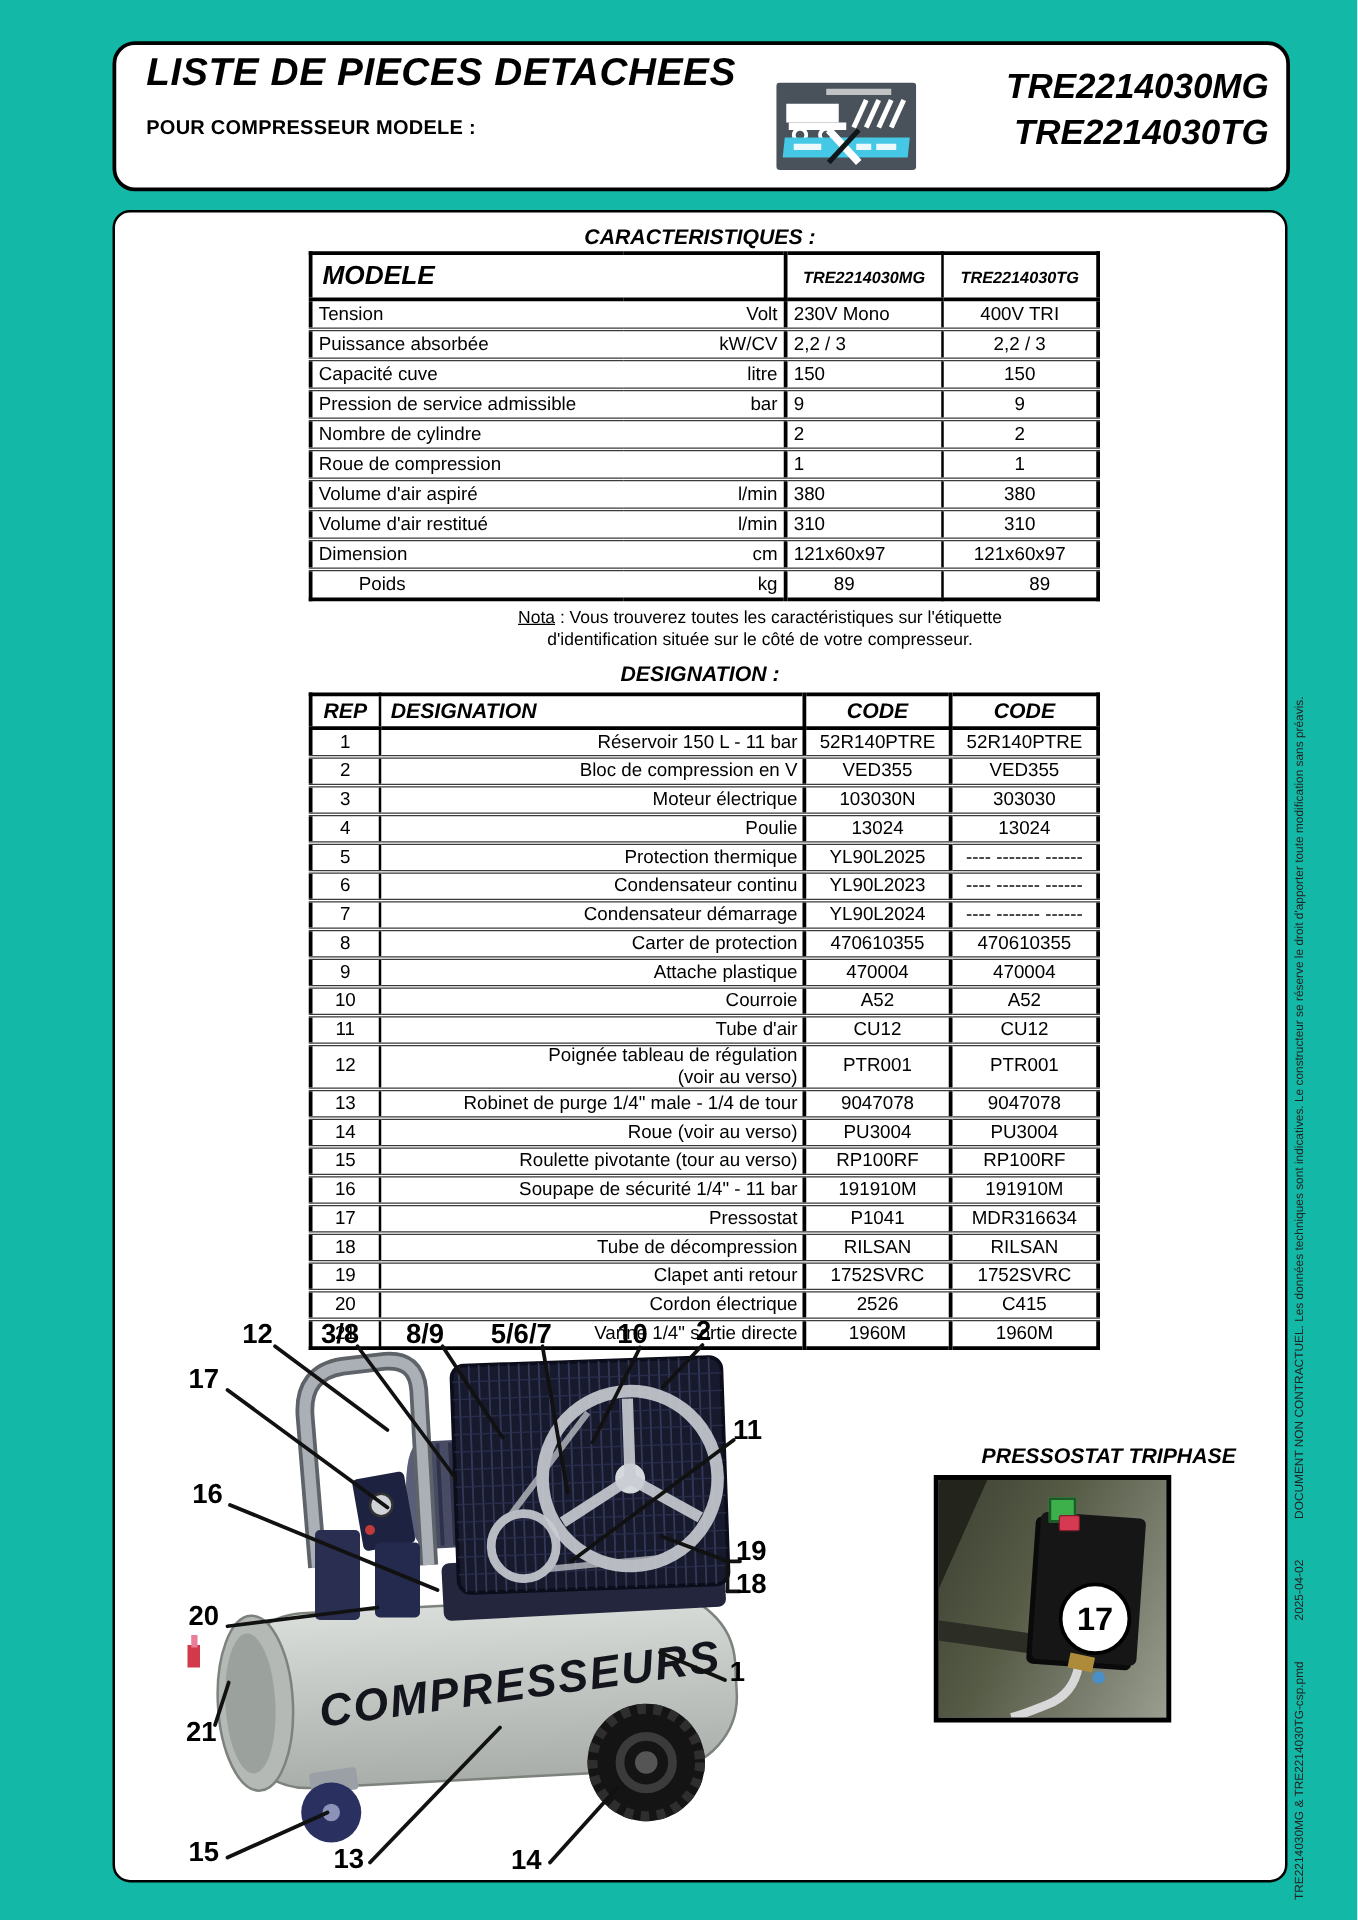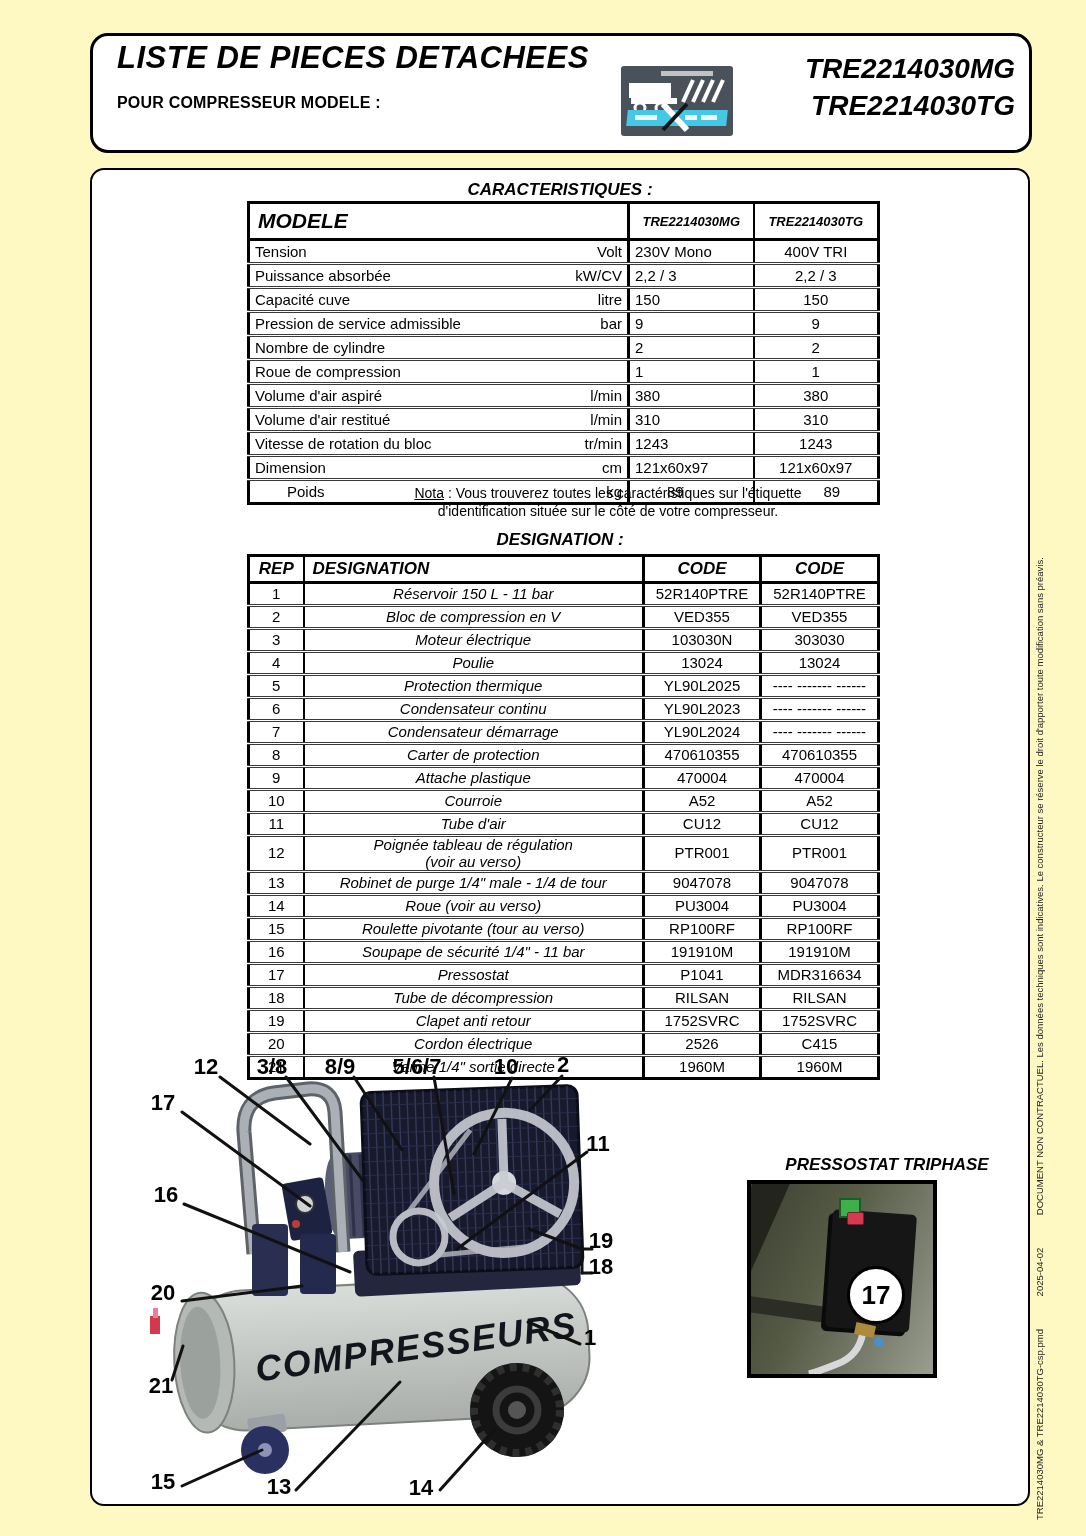--- a/index.html
+++ b/index.html
@@ -1,16 +1,16 @@
 <!DOCTYPE html>
 <html><head>
 <meta charset="utf-8">
 <style>
   html,body{margin:0;padding:0;background:#ffffff;}
-  #page{position:relative;width:1086px;height:1536px;background:#fef9c3;overflow:hidden;
+  #page{position:relative;width:1086px;height:1536px;background:#14b8a6;overflow:hidden;
         font-family:"Liberation Sans", sans-serif;color:#000;}
 
   
   #header-box{position:absolute;left:90px;top:33px;width:936px;height:114px;
               border:3px solid #000;border-radius:18px;background:#fff;}
   #page-title{position:absolute;left:24px;top:4px;font-size:31px;font-weight:bold;
               font-style:italic;letter-spacing:.5px;white-space:nowrap;}
   #subtitle{position:absolute;left:24px;top:58px;font-size:16px;font-weight:700;
             letter-spacing:.2px;white-space:nowrap;}
   #models{position:absolute;right:14px;top:14px;text-align:right;font-size:28px;
@@ -50,21 +50,21 @@
   #dtable{position:absolute;left:155px;top:384px;width:630px;border:3px solid #000;}
   #dtable th{font-size:17px;font-style:italic;font-weight:bold;border-bottom:3px solid #000;
              padding:2px 4px;}
   #dtable th.th-rep{border-right:2px solid #000;}
   #dtable th.th-designation{text-align:left;padding-left:8px;border-right:3px solid #000;}
   #dtable th.th-code1{border-right:3px solid #000;}
   #dtable td{font-size:15px;height:20px;padding:0 4px;border-bottom:3px double #3a3a3a;
              line-height:1.1;white-space:pre-line;}
   #dtable tr:last-child td{border-bottom:none;}
   #dtable td.c-rep{text-align:center;border-right:2px solid #000;}
-  #dtable td.c-designation{text-align:center;padding-left:4px;border-right:3px solid #000;font-style:italic;}
+  #dtable td.c-designation{text-align:right;padding-left:4px;border-right:3px solid #000;}
   #dtable td.c-code_mg{text-align:center;border-right:3px solid #000;}
   #dtable td.c-code_tg{text-align:center;}
 
   
   #diagram-svg{position:absolute;left:0;top:877px;width:936px;height:457px;}
   #callout-layer{position:absolute;left:0;top:0;width:1086px;height:1536px;pointer-events:none;}
   .callout{position:absolute;transform:translate(-50%,-50%);font-size:22px;font-weight:bold;
            white-space:nowrap;}
 
   
@@ -194,26 +194,20 @@
             <td class="c-label">Volume d'air aspiré</td>
             <td class="c-unit">l/min</td>
             <td class="c-mg">380</td>
             <td class="c-tg">380</td>
           </tr>
           <tr>
             <td class="c-label">Volume d'air restitué</td>
             <td class="c-unit">l/min</td>
             <td class="c-mg">310</td>
             <td class="c-tg">310</td>
-          </tr>
-          <tr>
-            <td class="c-label">Vitesse de rotation du bloc</td>
-            <td class="c-unit">tr/min</td>
-            <td class="c-mg">1243</td>
-            <td class="c-tg">1243</td>
           </tr>
           <tr>
             <td class="c-label">Dimension</td>
             <td class="c-unit">cm</td>
             <td class="c-mg">121x60x97</td>
             <td class="c-tg">121x60x97</td>
           </tr>
           <tr>
             <td class="c-label">Poids</td>
             <td class="c-unit">kg</td>

